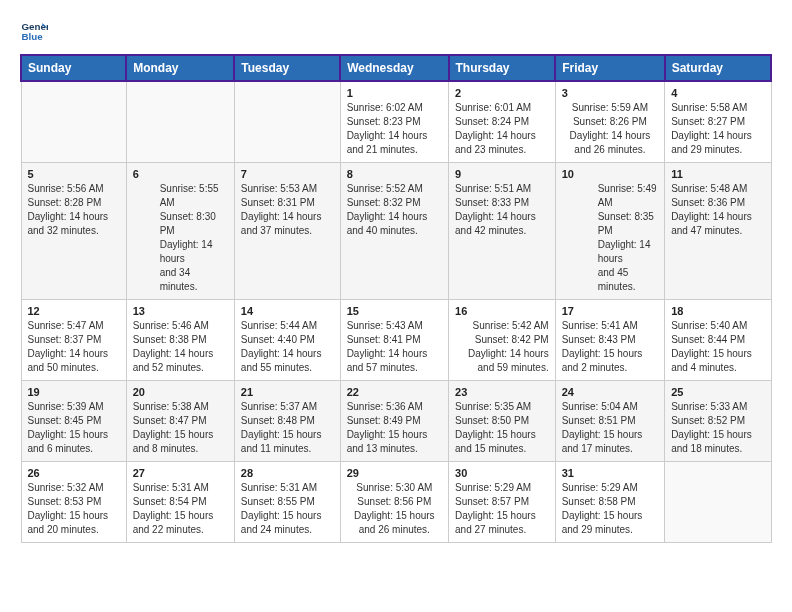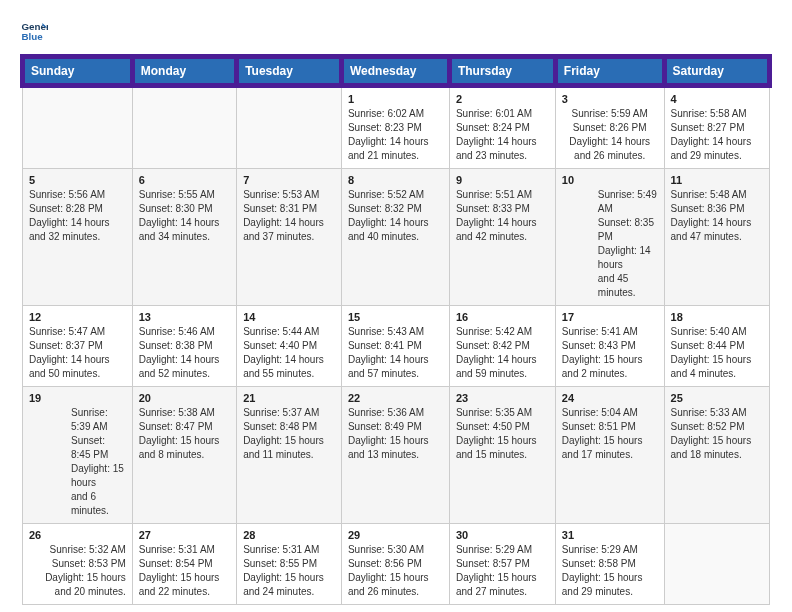--- a/index.html
+++ b/index.html
@@ -53,21 +53,21 @@
       width: 100%;
       border-collapse: collapse;
     }
     .calendar th {
       background: #2a6db5;
       color: #fff;
       font-size: 12px;
       font-weight: bold;
       padding: 5px 6px;
       text-align: left;
-      border: 5px solid #4c1d95;
+      border: 2px solid #4c1d95;
     }
     .calendar td {
       border: 1px solid #ccc;
       vertical-align: top;
       padding: 5px 6px;
       width: 113px;
       min-height: 80px;
       background: #fff;
       font-size: 10px;
       color: #333;
@@ -161,21 +161,21 @@
         <tr>
           <td>
             <div class="day-num">5</div>
             <div class="cell-content" style="white-space: pre-line;">Sunrise: 5:56 AM
 Sunset: 8:28 PM
 Daylight: 14 hours
 and 32 minutes.</div>
           </td>
           <td>
             <div class="day-num">6</div>
-            <div class="cell-content" style="white-space: pre-line;">Sunrise: 5:55 AM
+            <div class="cell-content" style="white-space: pre-line; margin-left: 27px;">Sunrise: 5:55 AM
 Sunset: 8:30 PM
 Daylight: 14 hours
 and 34 minutes.</div>
           </td>
           <td>
             <div class="day-num">7</div>
             <div class="cell-content" style="white-space: pre-line;">Sunrise: 5:53 AM
 Sunset: 8:31 PM
 Daylight: 14 hours
 and 37 minutes.</div>
@@ -233,21 +233,21 @@
           </td>
           <td>
             <div class="day-num">15</div>
             <div class="cell-content" style="white-space: pre-line;">Sunrise: 5:43 AM
 Sunset: 8:41 PM
 Daylight: 14 hours
 and 57 minutes.</div>
           </td>
           <td>
             <div class="day-num">16</div>
-            <div class="cell-content" style="white-space: pre-line;">Sunrise: 5:42 AM
+            <div class="cell-content" style="white-space: pre-line; text-align: right;">Sunrise: 5:42 AM
 Sunset: 8:42 PM
 Daylight: 14 hours
 and 59 minutes.</div>
           </td>
           <td>
             <div class="day-num">17</div>
             <div class="cell-content" style="white-space: pre-line;">Sunrise: 5:41 AM
 Sunset: 8:43 PM
 Daylight: 15 hours
 and 2 minutes.</div>
@@ -256,21 +256,21 @@
             <div class="day-num">18</div>
             <div class="cell-content" style="white-space: pre-line;">Sunrise: 5:40 AM
 Sunset: 8:44 PM
 Daylight: 15 hours
 and 4 minutes.</div>
           </td>
         </tr>
         <tr>
           <td>
             <div class="day-num">19</div>
-            <div class="cell-content" style="white-space: pre-line; margin-left: 42px;">Sunrise: 5:39 AM
+            <div class="cell-content" style="white-space: pre-line;">Sunrise: 5:39 AM
 Sunset: 8:45 PM
 Daylight: 15 hours
 and 6 minutes.</div>
           </td>
           <td>
             <div class="day-num">20</div>
             <div class="cell-content" style="white-space: pre-line;">Sunrise: 5:38 AM
 Sunset: 8:47 PM
 Daylight: 15 hours
 and 8 minutes.</div>
@@ -285,21 +285,21 @@
           <td>
             <div class="day-num">22</div>
             <div class="cell-content" style="white-space: pre-line;">Sunrise: 5:36 AM
 Sunset: 8:49 PM
 Daylight: 15 hours
 and 13 minutes.</div>
           </td>
           <td>
             <div class="day-num">23</div>
             <div class="cell-content" style="white-space: pre-line;">Sunrise: 5:35 AM
-Sunset: 4:50 PM
+Sunset: 8:50 PM
 Daylight: 15 hours
 and 15 minutes.</div>
           </td>
           <td>
             <div class="day-num">24</div>
             <div class="cell-content" style="white-space: pre-line;">Sunrise: 5:04 AM
 Sunset: 8:51 PM
 Daylight: 15 hours
 and 17 minutes.</div>
           </td>
@@ -307,42 +307,42 @@
             <div class="day-num">25</div>
             <div class="cell-content" style="white-space: pre-line;">Sunrise: 5:33 AM
 Sunset: 8:52 PM
 Daylight: 15 hours
 and 18 minutes.</div>
           </td>
         </tr>
         <tr>
           <td>
             <div class="day-num">26</div>
-            <div class="cell-content" style="white-space: pre-line; text-align: right;">Sunrise: 5:32 AM
+            <div class="cell-content" style="white-space: pre-line;">Sunrise: 5:32 AM
 Sunset: 8:53 PM
 Daylight: 15 hours
 and 20 minutes.</div>
           </td>
           <td>
             <div class="day-num">27</div>
             <div class="cell-content" style="white-space: pre-line;">Sunrise: 5:31 AM
 Sunset: 8:54 PM
 Daylight: 15 hours
 and 22 minutes.</div>
           </td>
           <td>
             <div class="day-num">28</div>
             <div class="cell-content" style="white-space: pre-line;">Sunrise: 5:31 AM
 Sunset: 8:55 PM
 Daylight: 15 hours
 and 24 minutes.</div>
           </td>
           <td>
             <div class="day-num">29</div>
-            <div class="cell-content" style="white-space: pre-line;">Sunrise: 5:30 AM
+            <div class="cell-content" style="white-space: pre-line; text-align: center;">Sunrise: 5:30 AM
 Sunset: 8:56 PM
 Daylight: 15 hours
 and 26 minutes.</div>
           </td>
           <td>
             <div class="day-num">30</div>
             <div class="cell-content" style="white-space: pre-line;">Sunrise: 5:29 AM
 Sunset: 8:57 PM
 Daylight: 15 hours
 and 27 minutes.</div>

